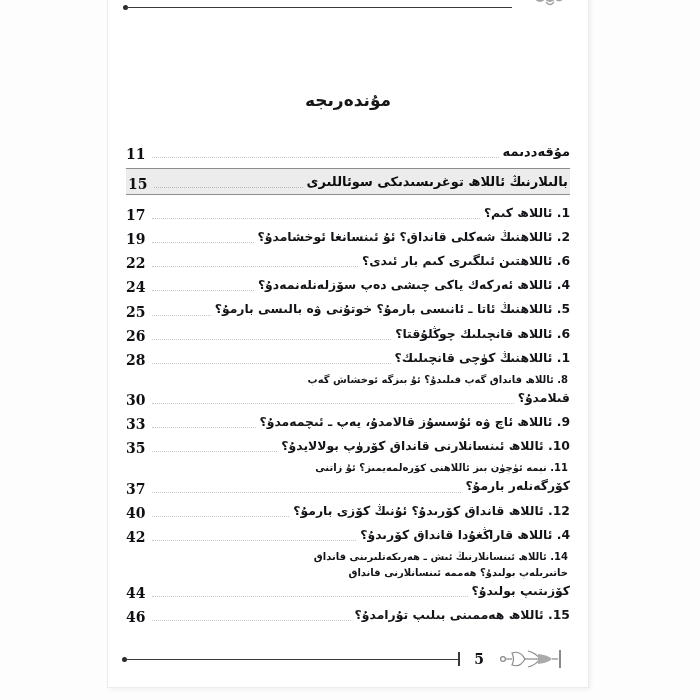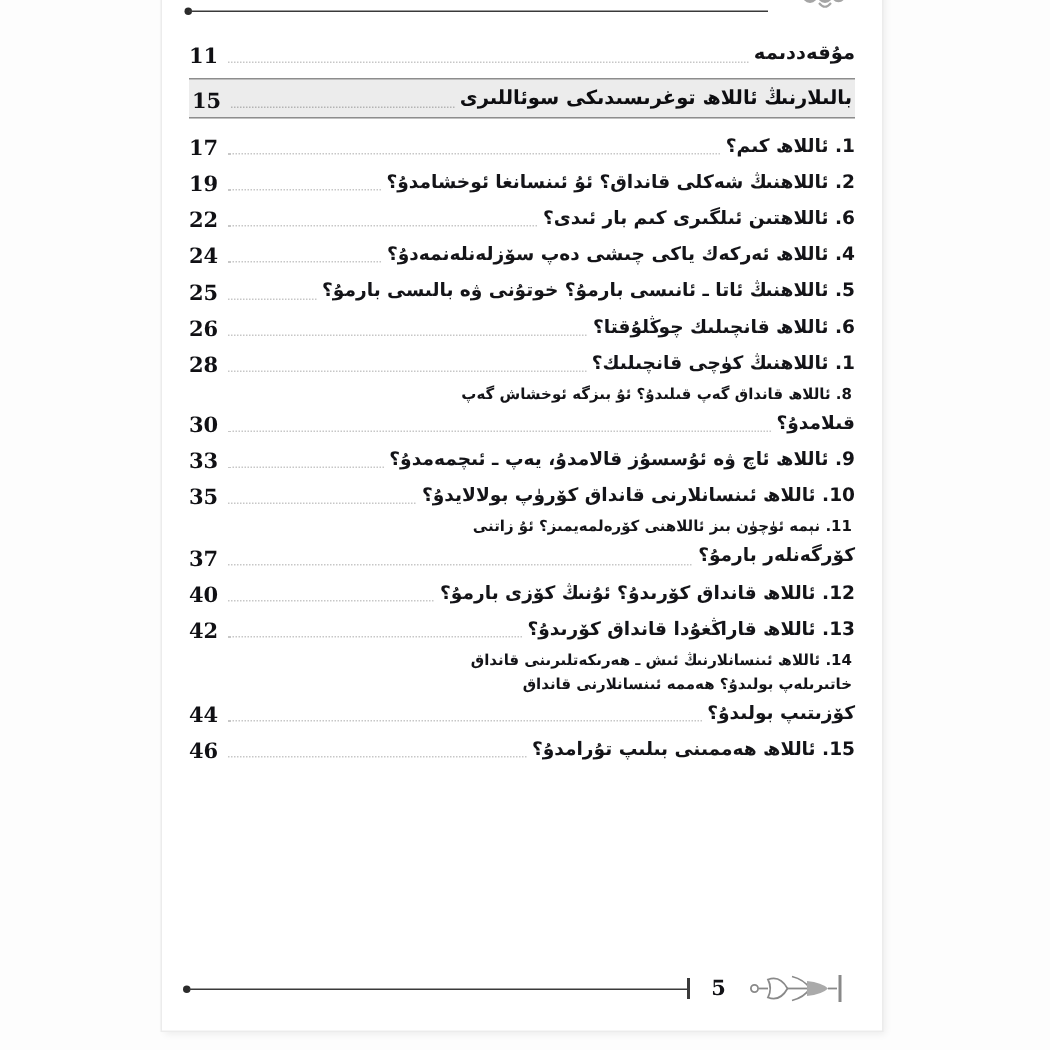--- a/index.html
+++ b/index.html
@@ -231,20 +231,21 @@
           <circle cx="22" cy="15" r="2.4" fill="#ffffff"></circle>
           <circle cx="31" cy="15" r="2.2" fill="#ffffff"></circle>
           <path d="M8 9 Q14 2 20 8 Q26 1 33 8 L33 11 Q26 6 21 12 Q15 5 8 12 Z"></path>
           <path d="M18 21 q4 5 8 0" stroke="#6f6f6f" stroke-width="1.4" fill="none"></path>
         </g>
       </svg>
     </div>
 
     <div class="sheet-body">
 
+      <div class="toc-title">مۇندەرىجە</div>
 
       <div id="toc-list">
           <div class="entry level-top">
             <span class="etext">مۇقەددىمە</span>
             <span class="leader"></span>
             <span class="epage">11</span>
           </div>
           <div class="entry section">
             <span class="etext">بالىلارنىڭ ئاللاھ توغرىسىدىكى سوئاللىرى</span>
             <span class="leader"></span>
@@ -310,21 +311,21 @@
               <span class="leader"></span>
               <span class="epage">37</span>
             </div>
           </div>
           <div class="entry level-item">
             <span class="etext">12. ئاللاھ قانداق كۆرىدۇ؟ ئۇنىڭ كۆزى بارمۇ؟</span>
             <span class="leader"></span>
             <span class="epage">40</span>
           </div>
           <div class="entry level-item">
-            <span class="etext">13. ئاللاھ قاراڭغۇدا قانداق كۆرىدۇ؟</span>
+            <span class="etext">4. ئاللاھ قاراڭغۇدا قانداق كۆرىدۇ؟</span>
             <span class="leader"></span>
             <span class="epage">42</span>
           </div>
           <div class="entry wrap">
             <div class="wtext">14. ئاللاھ ئىنسانلارنىڭ ئىش ـ ھەرىكەتلىرىنى قانداق</div>
             <div class="wtext">خاتىرىلەپ بولىدۇ؟ ھەممە ئىنسانلارنى قانداق</div>
             <div class="lastline">
               <span class="etext">كۆزىتىپ بولىدۇ؟</span>
               <span class="leader"></span>
               <span class="epage">44</span>

